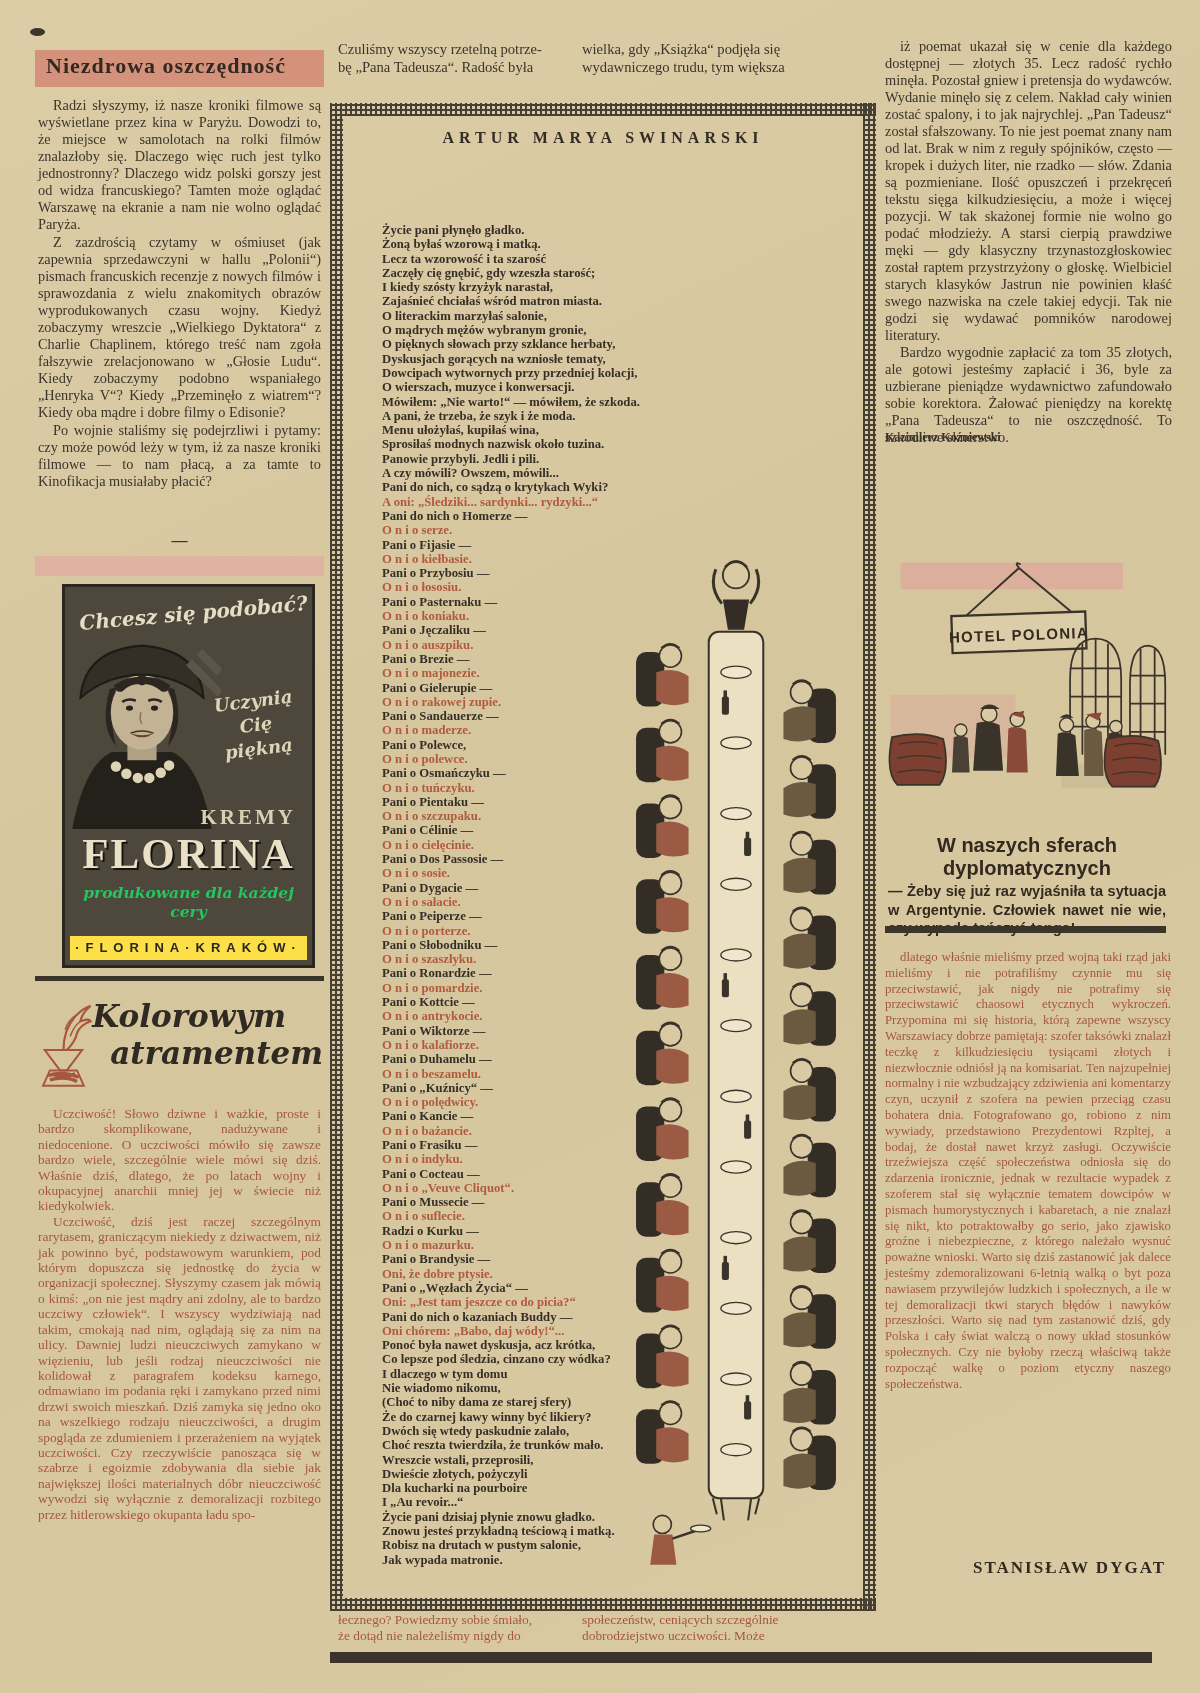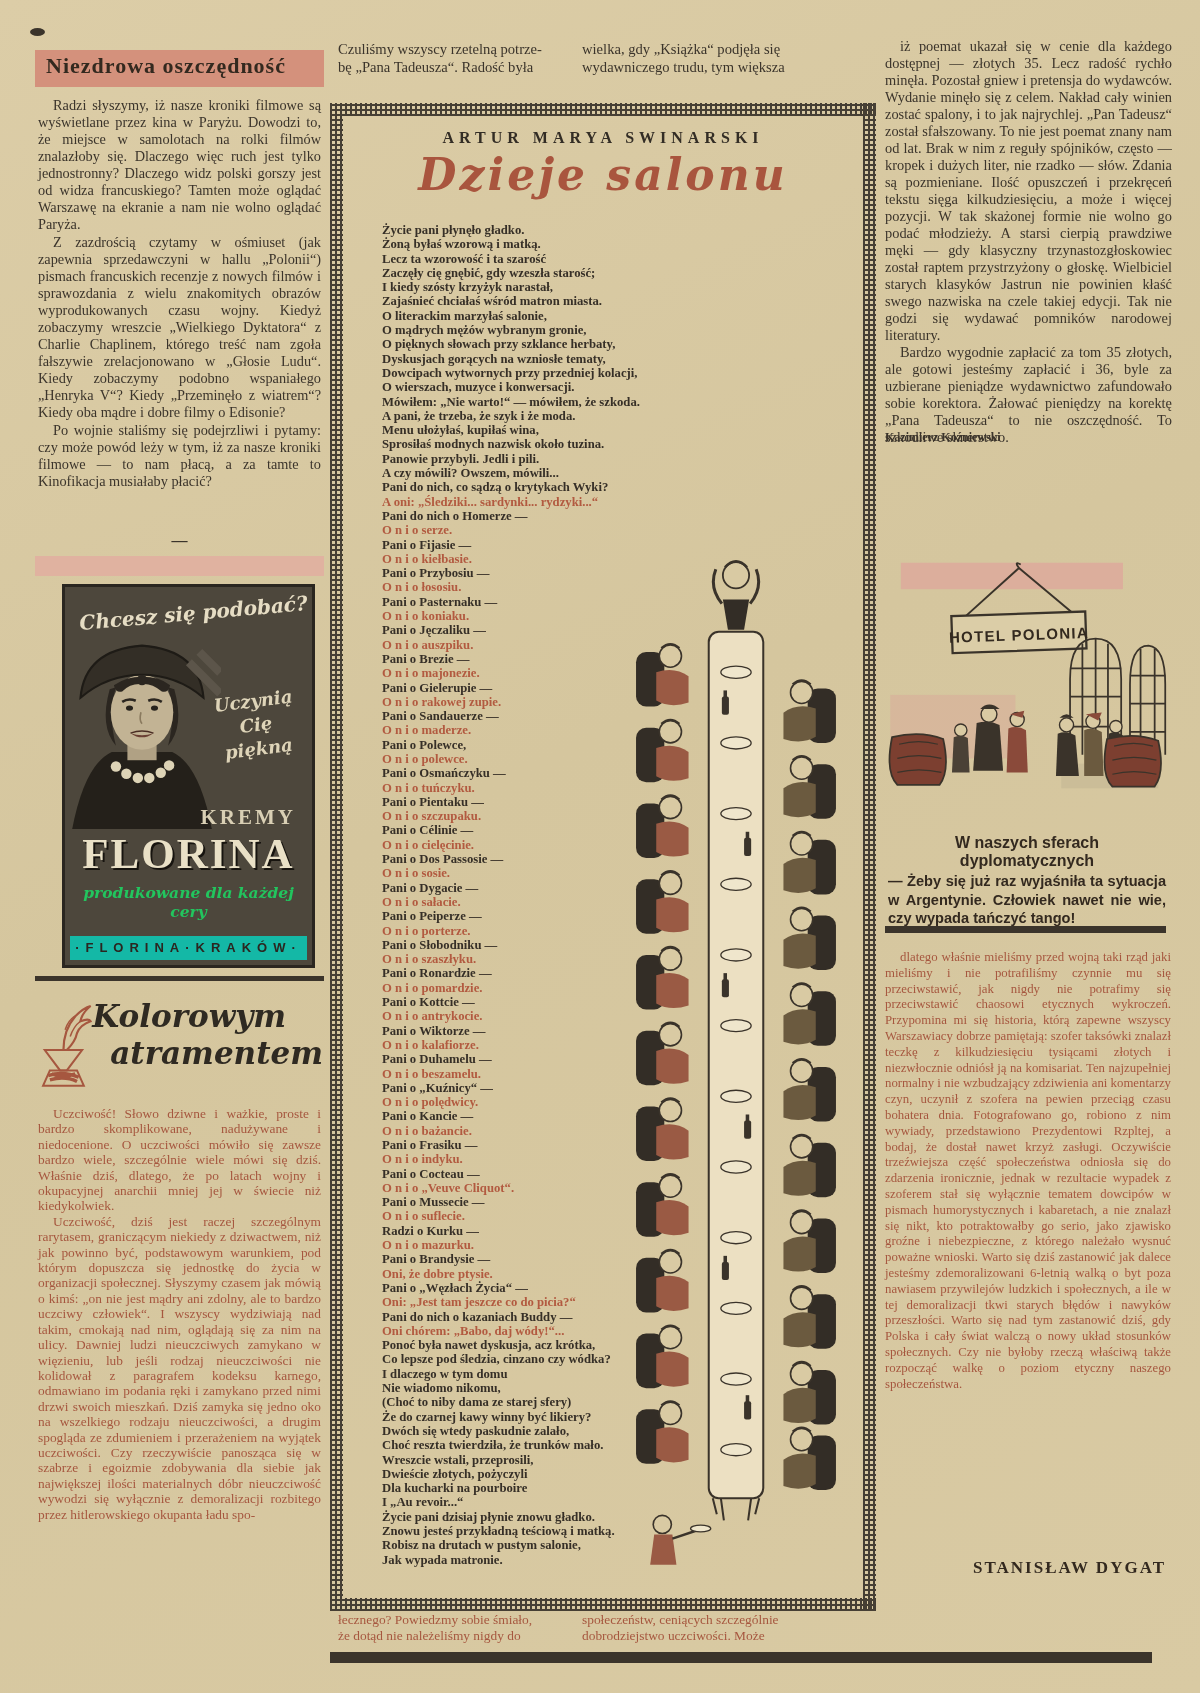--- a/index.html
+++ b/index.html
@@ -21,21 +21,21 @@
   .ad{left:62px;top:584px;width:253px;height:384px;background:#4d473c;border:3px solid #2a2620;overflow:hidden}
   .ad-tag{position:absolute;left:14px;top:14px;font-style:italic;font-weight:bold;font-size:20px;
     color:#e6ddc4;transform:rotate(-5deg);font-family:"DejaVu Serif",serif}
   .ad-promise{position:absolute;right:8px;top:102px;width:96px;text-align:center;font-style:italic;
     font-weight:bold;font-size:18px;line-height:24px;color:#ded4b8;transform:rotate(-7deg);font-family:"DejaVu Serif",serif}
   .ad-kicker{position:absolute;right:16px;top:218px;font-size:21px;letter-spacing:3px;color:#d9cfb4;font-weight:bold}
   .ad-brand{position:absolute;left:0;top:242px;width:100%;text-align:center;font-size:43px;font-weight:bold;
     letter-spacing:2px;color:#e9e0c6;text-shadow:2px 2px 0 #17140f}
   .ad-sub{position:absolute;left:0;top:296px;width:100%;text-align:center;font-style:italic;font-weight:bold;
     font-size:15.5px;color:#22c55e;font-family:"DejaVu Serif",serif}
-  .ad-footer{position:absolute;left:5px;right:5px;bottom:5px;height:24px;background:#14b8a6;color:#2b2620;
+  .ad-footer{position:absolute;left:5px;right:5px;bottom:5px;height:24px;background:#fde047;color:#2b2620;
     font-size:13px;font-weight:bold;letter-spacing:6px;text-align:center;line-height:24px;font-family:"Liberation Sans",sans-serif}
   .l-rule{left:35px;top:976px;width:289px;height:5px;background:#3b342b}
   .kolor{left:38px;top:992px;width:285px;height:110px;display:flex;align-items:flex-start}
   .kolor-titles{padding-top:6px}
   .kolor-t1{font-style:italic;font-weight:bold;font-size:31px;color:#2f2a22;font-family:"DejaVu Serif",serif}
   .kolor-t2{font-style:italic;font-weight:bold;font-size:31px;color:#2f2a22;margin-left:18px;margin-top:1px;font-family:"DejaVu Serif",serif}
   .l-red{left:38px;top:1106px;width:283px;font-size:13.4px;line-height:15.4px;color:#a6573f}
   
   .c-top{top:40px;width:238px;font-size:14.6px;line-height:18px}
   .c-top1{left:338px}.c-top2{left:582px}
@@ -56,21 +56,21 @@
   .poem .r{color:#b25a40}
   .banquet{position:absolute;right:14px;top:440px;z-index:1}
   .c-bot{top:1612px;width:238px;font-size:13.4px;line-height:16px;color:#a6573f}
   .c-bot1{left:338px}.c-bot2{left:582px}
   .bot-bar{left:330px;top:1652px;width:822px;height:11px;background:#3b342b}
   
   .r-art{left:885px;top:38px;width:287px;font-size:14.4px;line-height:17px}
   .r-sig1{text-align:left;font-weight:bold;margin-top:-17px;font-size:12px}
   .r-hotel{left:885px;top:542px}
   .r-caption{left:888px;top:834px;width:278px;font-family:"Liberation Sans",sans-serif;color:#33291f}
-  .r-cap-title{font-weight:bold;font-size:16px;text-align:center;margin-bottom:2px}
+  .r-cap-title{font-weight:bold;font-size:20px;text-align:center;margin-bottom:2px}
   .r-cap-body{font-weight:bold;font-size:14.6px;line-height:18.5px;text-align:justify}
   .r-rule{left:885px;top:926px;width:281px;height:7px;background:#3b342b}
   .r-red{left:885px;top:950px;width:286px;font-size:12.8px;line-height:15.8px;color:#a6573f}
   .r-sig2{left:885px;top:1558px;width:281px;text-align:right;font-weight:bold;font-size:17px;
     letter-spacing:2px;color:#33291f}
   .blob{left:30px;top:28px;width:15px;height:8px;background:#3b342b;border-radius:50%}
 </style>
 </head>
 <body>
 
@@ -155,21 +155,20 @@
       <div class="nowrap">wielka, gdy „Książka“ podjęła się</div>
       <div class="nowrap">wydawniczego trudu, tym większa</div>
     </div>
 
   <div class="abs box">
     <div class="dots d-top"></div>
     <div class="dots d-bot"></div>
     <div class="dots d-left"></div>
     <div class="dots d-right"></div>
     <div class="poem-author">ARTUR MARYA SWINARSKI</div>
-    <div class="poem-title">Dzieje salonu</div>
     <div class="poem">
         <div class="pline">Życie pani płynęło gładko.</div>
         <div class="pline">Żoną byłaś wzorową i matką.</div>
         <div class="pline">Lecz ta wzorowość i ta szarość</div>
         <div class="pline">Zaczęły cię gnębić, gdy wzeszła starość;</div>
         <div class="pline">I kiedy szósty krzyżyk narastał,</div>
         <div class="pline">Zajaśnieć chciałaś wśród matron miasta.</div>
         <div class="pline">O literackim marzyłaś salonie,</div>
         <div class="pline">O mądrych mężów wybranym gronie,</div>
         <div class="pline">O pięknych słowach przy szklance herbaty,</div>

